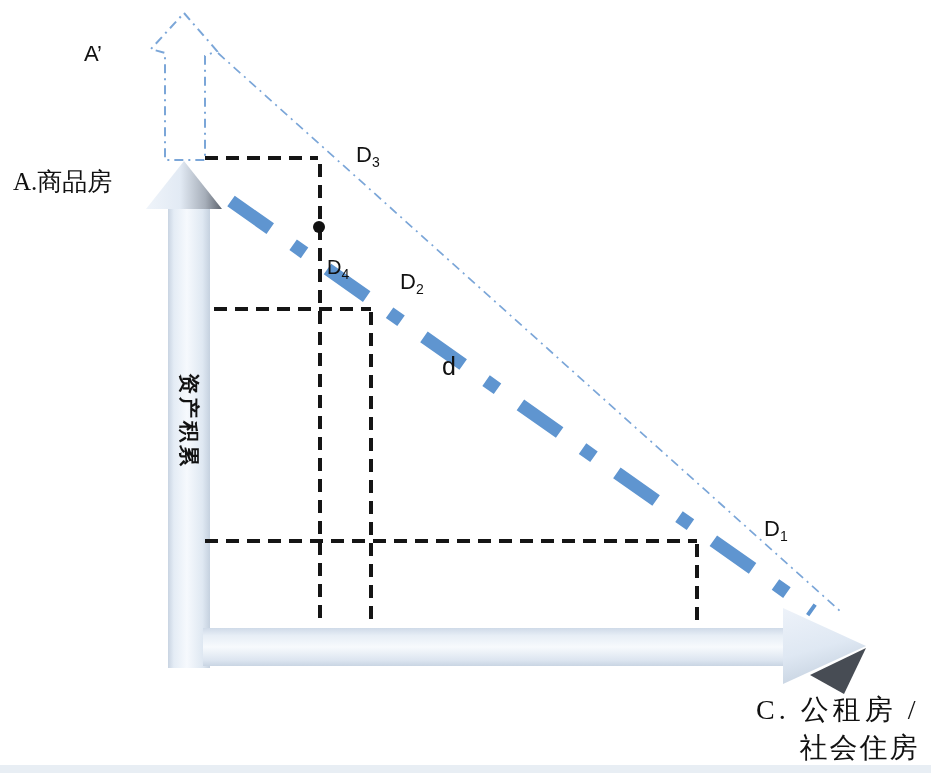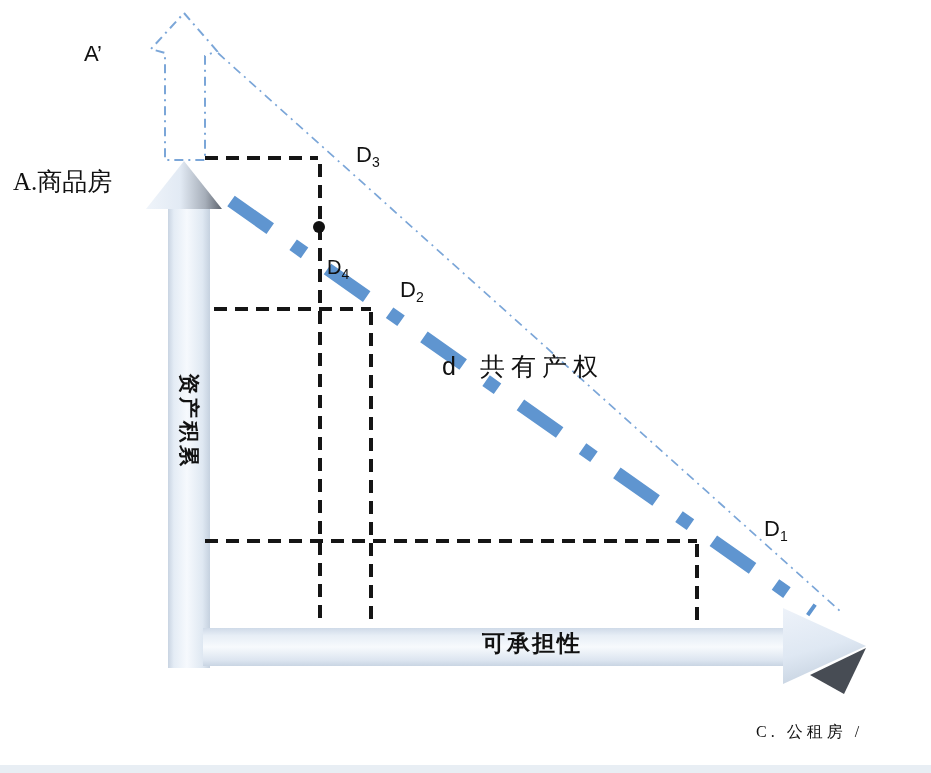--- a/index.html
+++ b/index.html
@@ -7,28 +7,28 @@
     position:relative;width:931px;height:773px;background:#ffffff;overflow:hidden;
     font-family:"Liberation Sans", sans-serif;color:#111;
   }
   .stage svg{position:absolute;left:0;top:0;}
   .lbl{position:absolute;white-space:nowrap;line-height:1.25;}
   .serif{font-family:"Liberation Serif", serif;text-align:right;}
   .sans{font-family:"Liberation Sans", sans-serif;}
   .lbl-aprime{left:84px;top:40px;font-size:22px;}
   .lbl-a{left:13px;top:166px;font-size:25px;}
   .lbl-b{left:8px;top:698px;font-size:25px;letter-spacing:2px;}
-  .lbl-c{left:756px;top:692px;font-size:16px;margin-top:30px;}
+  .lbl-c{left:756px;top:692px;font-size:28px;}
   .lbl-c .c1{display:block;letter-spacing:4px;}
   .lbl-c .c2{display:block;letter-spacing:2px;margin-top:3px;}
   .dlabel{position:absolute;font-size:22px;text-align:center;}
   .dlabel sub{font-size:14px;}
   .lbl-d3{left:356px;top:141px;}
   .lbl-d4{left:327px;top:213px;font-size:20px;margin-top:42px;}
-  .lbl-d2{left:400px;top:276px;}
+  .lbl-d2{left:400px;top:268px;}
   .lbl-d1{left:764px;top:515px;}
   .lbl-shared{left:442px;top:351px;font-size:25px;display:flex;gap:24px;}
   .lbl-shared .cn{letter-spacing:6px;}
   .lbl-yaxis{
     left:89px;top:408px;width:200px;height:26px;text-align:center;
     transform:rotate(90deg);font-size:21px;font-weight:bold;letter-spacing:3px;
   }
   .lbl-xaxis{left:482px;top:630px;font-size:23px;font-weight:bold;letter-spacing:2px;}
 </style>
 </head>
@@ -107,25 +107,24 @@
   <div class="lbl sans dlabel lbl-d2">
     <span>D</span><sub>2</sub>
   </div>
 
   <div class="lbl sans dlabel lbl-d1">
     <span>D</span><sub>1</sub>
   </div>
 
   <div class="lbl lbl-shared">
     <span class="sans">d</span>
-    <span class="serif cn">共有产权</span>
   </div>
 
   <div class="lbl serif lbl-yaxis">资产积累</div>
 
-  <div class="lbl serif lbl-xaxis">可承担性</div>
 
 
   <div class="lbl serif lbl-c">
     <span class="c1">C. 公租房 /</span>
+    <span class="c2">社会住房</span>
   </div>
 
 </div>
 
 </body></html>

